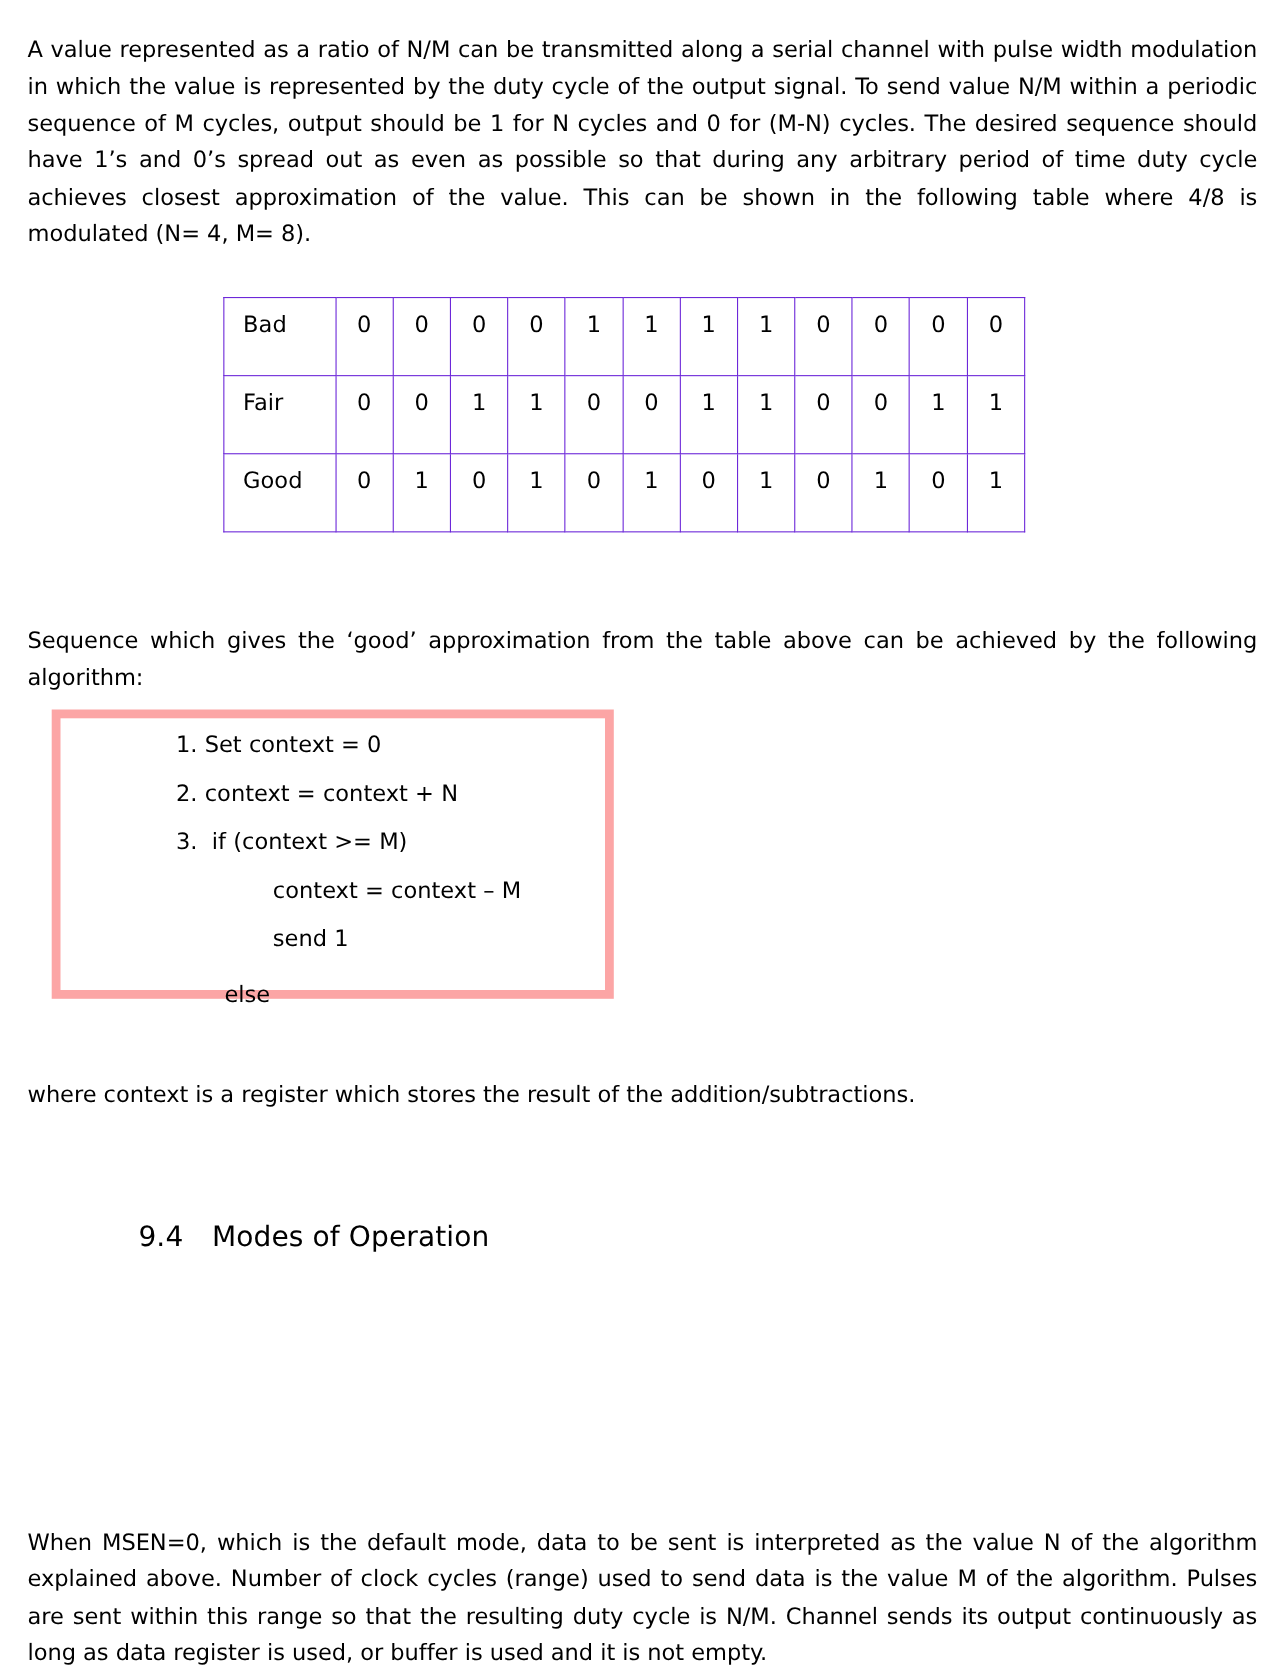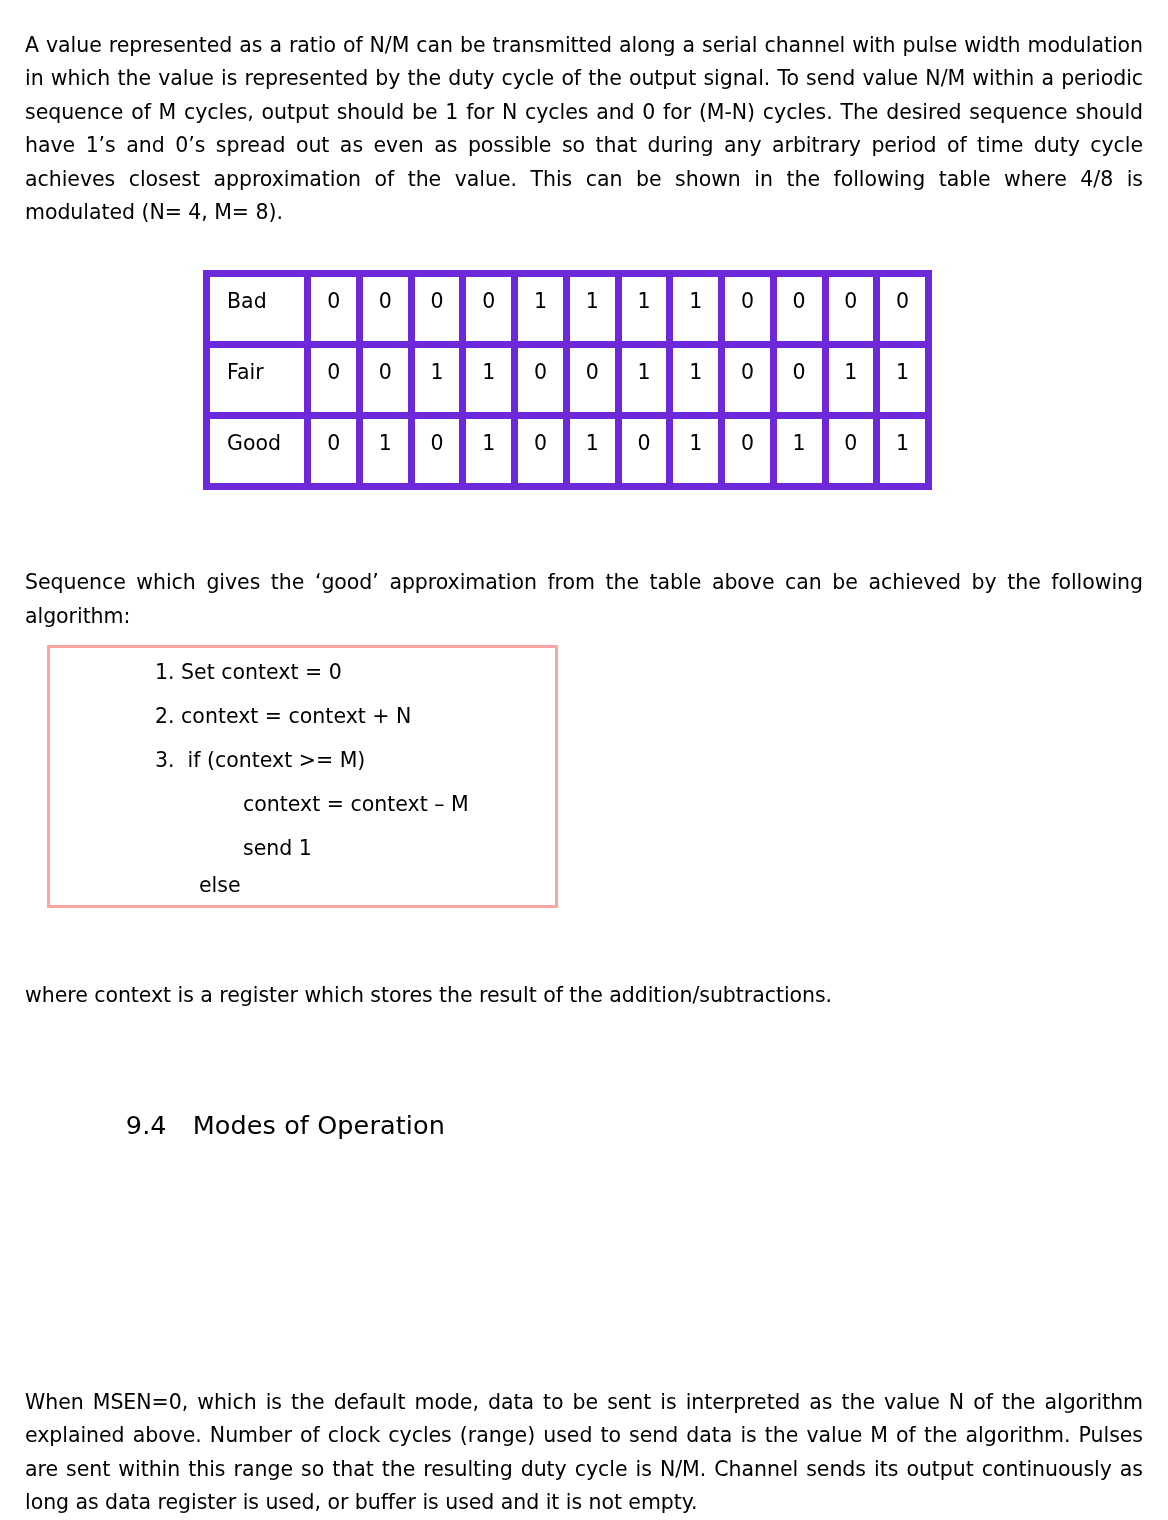--- a/index.html
+++ b/index.html
@@ -38,21 +38,21 @@
   .seq-table-wrap {
     position: absolute;
     left: 203px;
     top: 270px;
   }
   table.seq-table {
     border-collapse: collapse;
     table-layout: fixed;
   }
   table.seq-table td {
-    border: 7px solid #6d28d9;
+    border: 1px solid #6d28d9;
     height: 71px;
     vertical-align: top;
     padding: 12px 0 0 0;
     font-size: 20.5px;
     line-height: 24px;
     box-sizing: border-box;
   }
   table.seq-table td.rowlabel {
     width: 103px;
     padding-left: 17px;
@@ -63,36 +63,36 @@
     text-align: center;
   }
 
   
   .algo-box {
     position: absolute;
     left: 47px;
     top: 645px;
     width: 511px;
     height: 263px;
-    border: 3px solid #fca5a5;
+    border: 8px solid #fca5a5;
     box-sizing: border-box;
     background: #ffffff;
   }
   .algo-line {
     position: absolute;
     font-size: 20.5px;
     line-height: 26px;
     white-space: pre;
   }
   .algo-line.l1 { left: 105px; top: 11px; }
   .algo-line.l2 { left: 105px; top: 55px; }
   .algo-line.l3 { left: 105px; top: 99px; }
   .algo-line.l4 { left: 193px; top: 143px; }
   .algo-line.l5 { left: 193px; top: 187px; }
-  .algo-line.l6 { left: 149px; top: 224px; }
+  .algo-line.l6 { left: 149px; top: 238px; }
 
   
   .section-heading {
     position: absolute;
     left: 93px;
     top: 1056px;
     font-size: 25.5px;
     font-weight: normal;
     line-height: 32px;
     white-space: pre;

